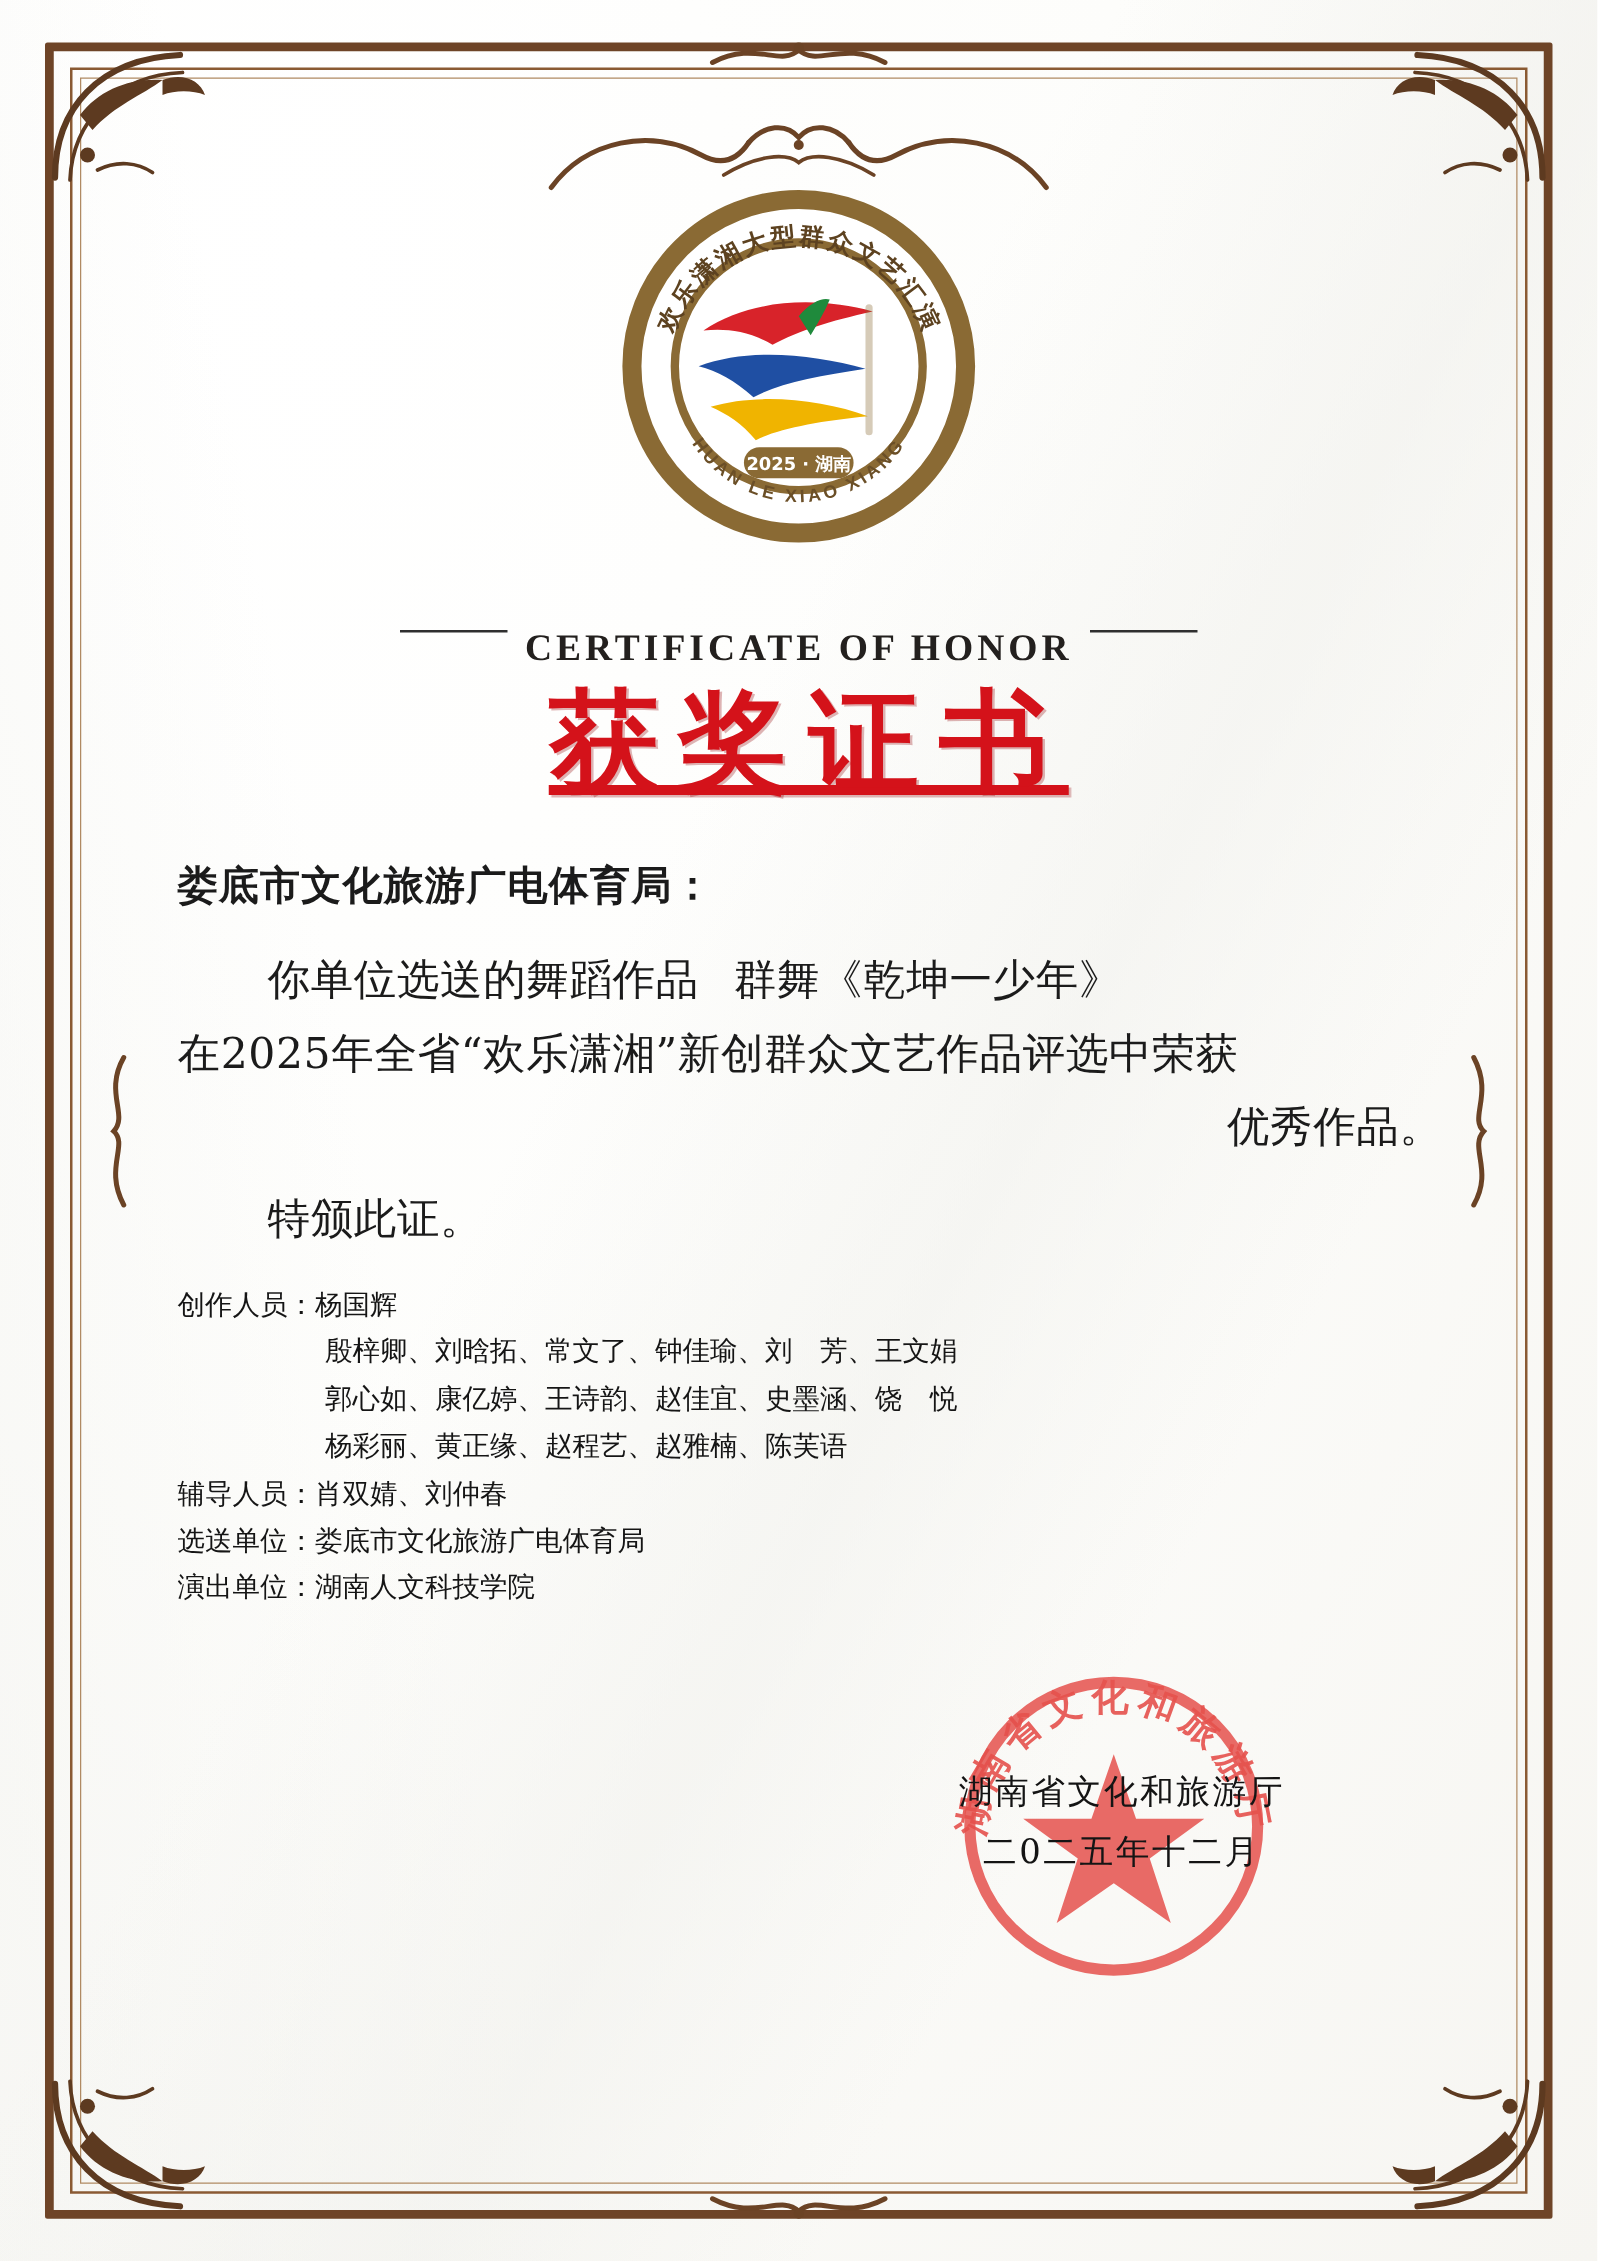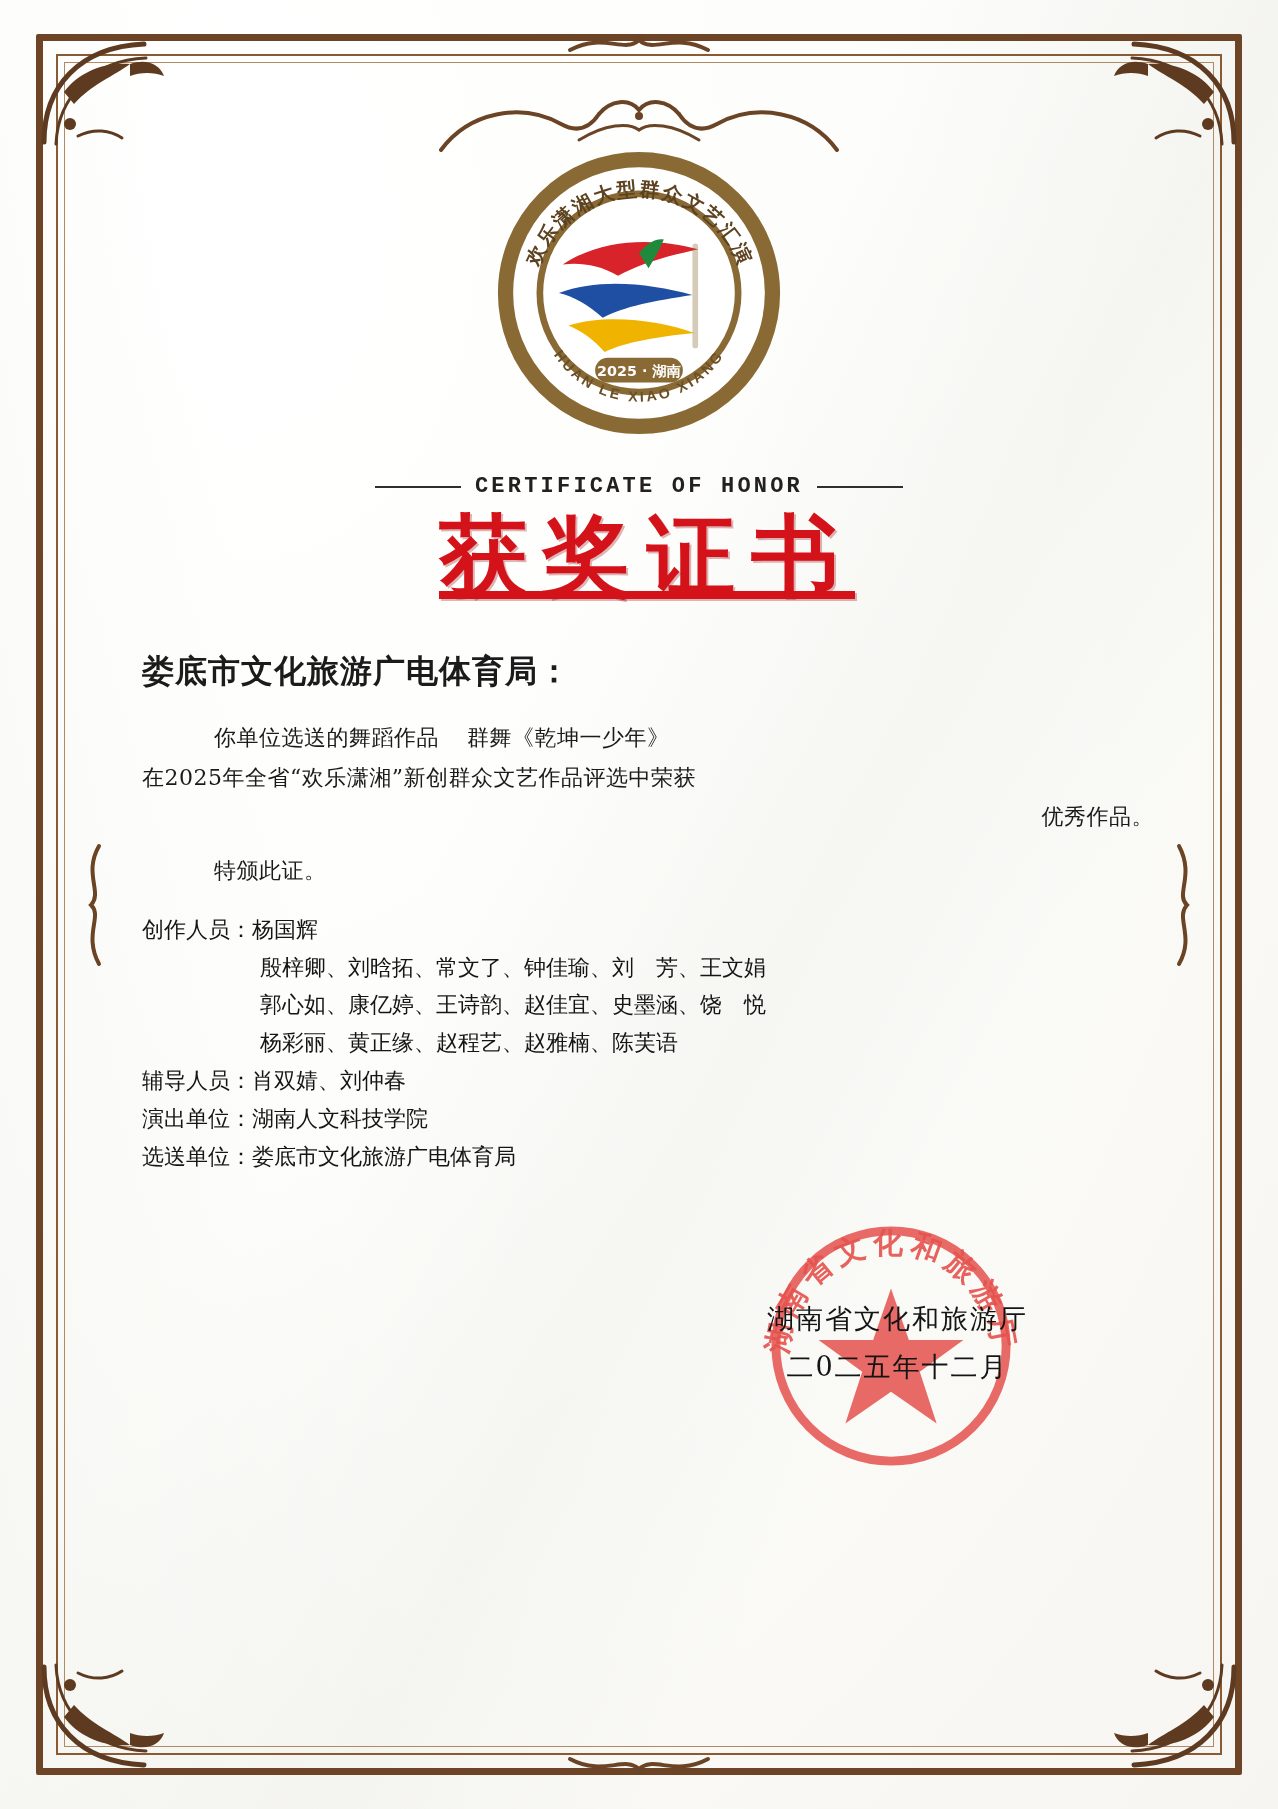--- a/index.html
+++ b/index.html
@@ -120,26 +120,27 @@
     justify-content: center;
     gap: 14px;
     margin-top: -6px;
   }
   .eng-rule {
     width: 86px;
     height: 2px;
     background: #2f2f2f;
   }
   .eng-title {
-    font-family: Liberation Mono, monospace;
-    font-size: 22px;
+    font-family: Liberation Serif, serif;
+    font-size: 30px;
     letter-spacing: 3.2px;
     font-weight: 700;
     color: #23201e;
     white-space: nowrap;
+    margin-top: 28px;
   }
   .cn-title {
     text-align: center;
     margin-top: 6px;
     font-family: "DejaVu Serif", "Liberation Serif", serif;
     font-size: 88px;
     font-weight: 700;
     letter-spacing: 16px;
     text-indent: 16px;
     color: #d4121a;
@@ -156,21 +157,21 @@
     color: #1b1b1b;
   }
   .recipient {
     font-size: 32px;
     font-weight: 700;
     letter-spacing: 1px;
     font-family: "DejaVu Serif", "Liberation Serif", serif;
     margin-bottom: 26px;
   }
   .para {
-    font-size: 22px;
+    font-size: 34px;
     line-height: 1.62;
     font-family: "DejaVu Serif", "Liberation Serif", serif;
     letter-spacing: 0.5px;
   }
   .para .indent { display: inline-block; width: 72px; }
   .para .work-gap { display: inline-block; width: 28px; }
   .para-2 { margin-top: 4px; }
   .para-3 { margin-top: 4px; text-align: right; }
   .para-4 { margin-top: 18px; }
 
@@ -357,26 +358,26 @@
 
       <div class="credit-cont">殷梓卿、刘晗拓、常文了、钟佳瑜、刘　芳、王文娟</div>
       <div class="credit-cont">郭心如、康亿婷、王诗韵、赵佳宜、史墨涵、饶　悦</div>
       <div class="credit-cont">杨彩丽、黄正缘、赵程艺、赵雅楠、陈芙语</div>
 
       <div class="credit-row">
         <span class="credit-label">辅导人员：</span>
         <span class="credit-value">肖双婧、刘仲春</span>
       </div>
       <div class="credit-row">
+        <span class="credit-label">选送单位：</span>
+        <span class="credit-value">娄底市文化旅游广电体育局</span>
+      </div>
+      <div class="credit-row">
         <span class="credit-label">演出单位：</span>
         <span class="credit-value">湖南人文科技学院</span>
-      </div>
-      <div class="credit-row">
-        <span class="credit-label">选送单位：</span>
-        <span class="credit-value">娄底市文化旅游广电体育局</span>
       </div>
     </div>
 
     <div class="sign-zone">
       <svg class="stamp" viewBox="0 0 260 260">
         <defs>
           <path id="stampArc" d="M 26 140 A 104 104 0 0 1 234 140"></path>
         </defs>
         <circle cx="130" cy="130" r="116" fill="none" stroke="#e2342f" stroke-width="9" opacity="0.85"></circle>
         <text font-family="DejaVu Serif, serif" font-size="30" font-weight="700" fill="#e2342f" letter-spacing="6" opacity="0.9">

